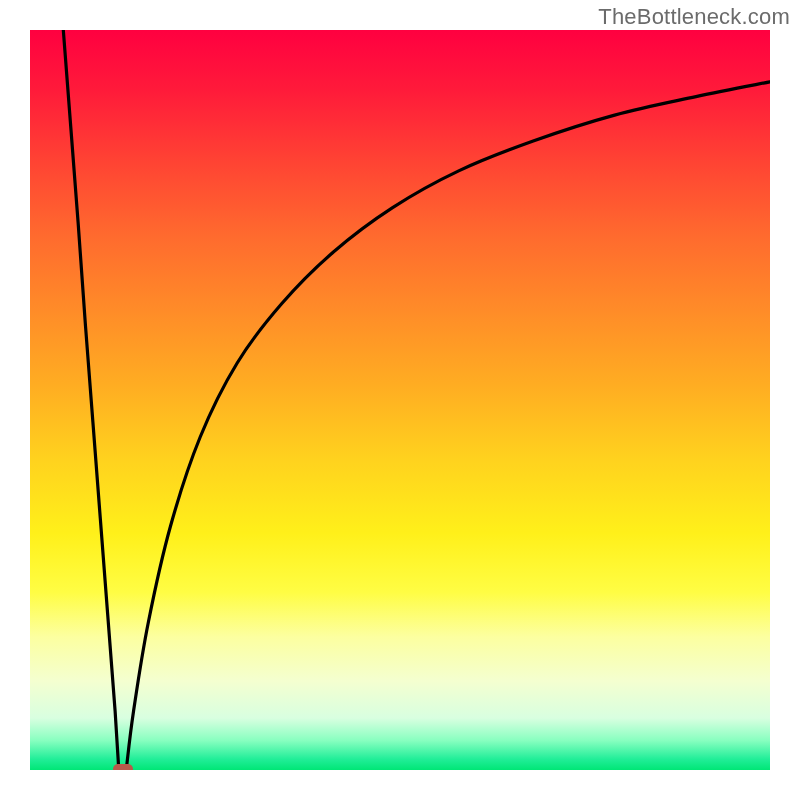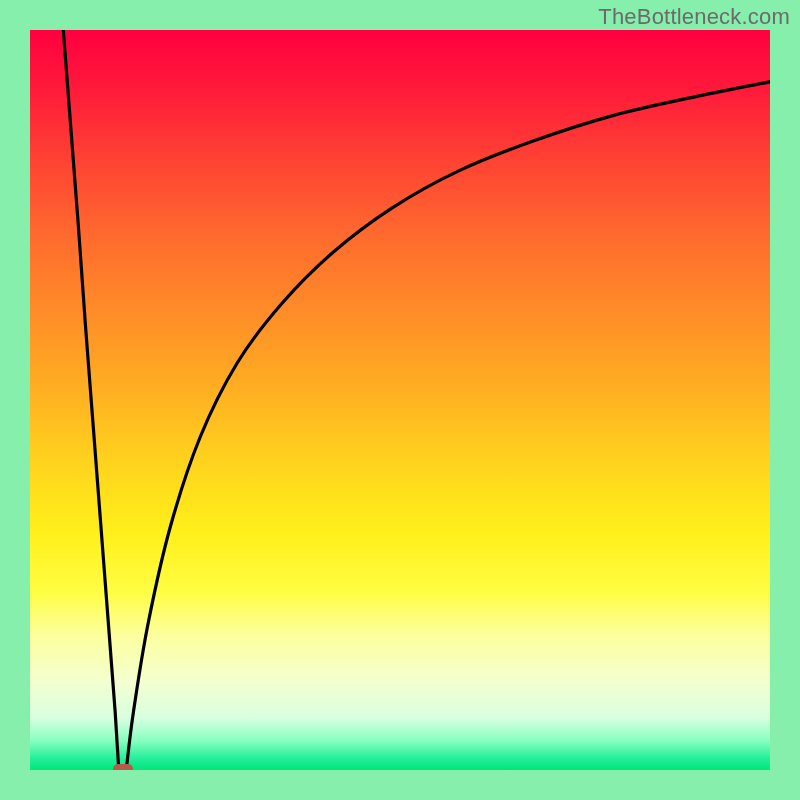--- a/index.html
+++ b/index.html
@@ -10,21 +10,21 @@
     background: #000;
     overflow: hidden;
     font-family: Arial, Helvetica, sans-serif;
   }
   .frame {
     position: absolute;
     top: 0;
     left: 0;
     width: 800px;
     height: 800px;
-    background: #86efac;
+    background: #ffffff;
   }
   .plot-area {
     position: absolute;
     top: 30px;
     left: 30px;
     width: 740px;
     height: 740px;
     overflow: hidden;
   }
   .gradient-bg {

